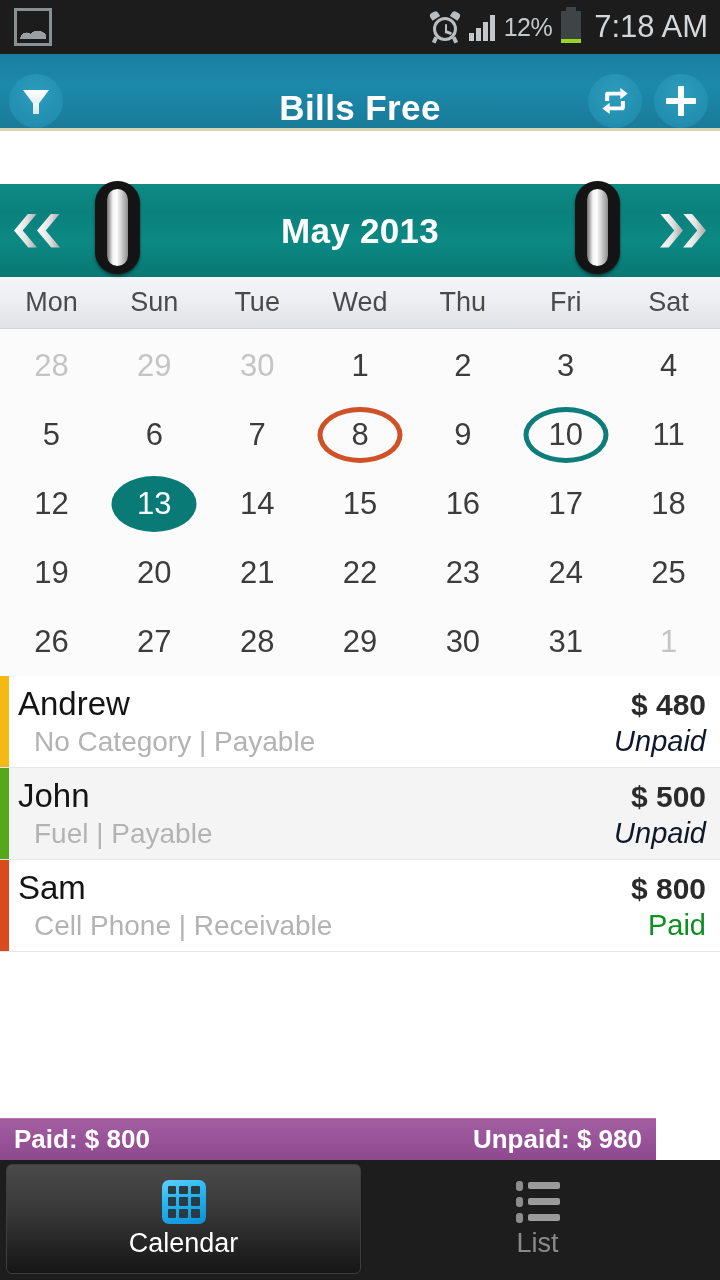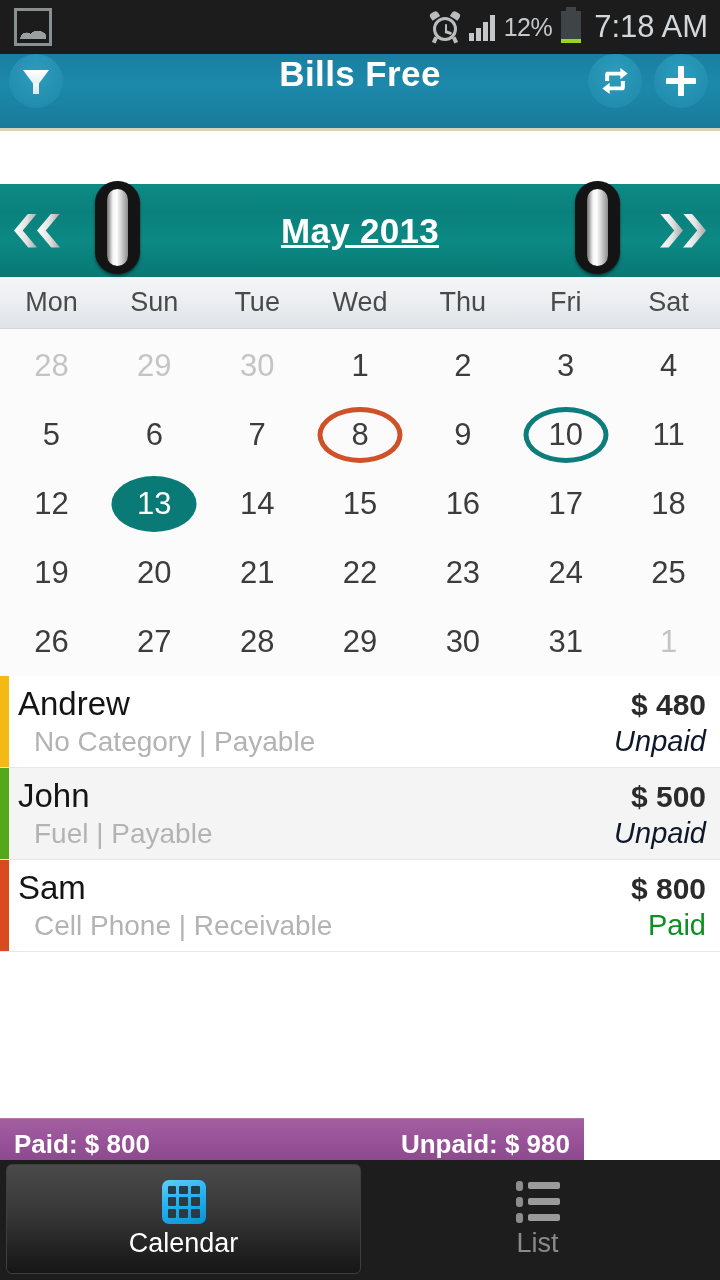--- a/index.html
+++ b/index.html
@@ -70,21 +70,21 @@
   .batt-ico::before{
     content:""; position:absolute; top:-4px; left:5px; width:10px; height:4px; background:#3f4447;
   }
   .batt-ico .lvl{ position:absolute; left:0; right:0; bottom:0; height:12%; background:#9bd41c; }
   .clock-txt{ color:#d3d7d9; font-size:31px; letter-spacing:0px; margin-left:4px; }
 
   
   #app-bar{
     height:77px; width:720px;
     background:linear-gradient(180deg,#1a7fa1 0%, #1c89ab 42%, #1a7a99 100%);
-    display:flex; align-items:flex-start;
+    display:flex; align-items:flex-end;
     position:relative;
     border-bottom:3px solid #d8d5b5;
   }
   #app-title{
     position:absolute; left:0; right:0; text-align:center;
     color:#ffffff; font-size:35px; font-weight:bold; letter-spacing:0.4px;
   }
   .circ-btn{
     width:54px; height:54px; border-radius:50%;
     background:radial-gradient(circle at 50% 36%, #2e9cbb 0%, #2491b3 55%, #1e86a8 100%);
@@ -116,21 +116,21 @@
   #paper-strip{
     height:53px; width:720px; background:#ffffff; position:relative;
   }
   #month-bar{
     height:93px; width:720px; position:relative;
     background:linear-gradient(180deg,#0f8a85 0%, #0a817c 30%, #0c8984 62%, #087772 100%);
     display:flex; align-items:center;
   }
   #month-label{
     position:absolute; left:0; right:0; text-align:center;
-    color:#ffffff; font-size:35px; font-weight:bold; letter-spacing:0.3px;text-decoration:underline;
+    color:#ffffff; font-size:35px; font-weight:bold; letter-spacing:0.3px;
   }
   .chev{
     position:absolute; display:flex; gap:0px; z-index:2;
   }
   #prev-month{ left:14px; }
   #next-month{ right:14px; }
   .chev b{
     display:block; width:23px; height:34px;
     background:linear-gradient(90deg,#ffffff 0%, #e2e2e2 55%, #a8a8a8 100%);
   }
@@ -204,23 +204,23 @@
   .txn-meta{ font-size:28px; color:#b3b3b3; }
   .txn-status{ margin-left:auto; font-size:29px; }
   .st-unpaid{ color:#0f172a;font-style:italic; }
   .st-paid{ color:#0e8f22; }
 
   
   #filler{ width:720px; background:#ffffff; }
 
   
   #summary-bar{
-    position:absolute; left:0; bottom:120px; width:584px; height:42px;
+    position:absolute; left:0; bottom:120px; width:656px; height:42px;
     background:linear-gradient(180deg,#a45fa0 0%, #9a549a 45%, #8d4a8e 100%);
-    display:flex; align-items:flex-end; padding:0 14px;
+    display:flex; align-items:center; padding:0 14px;
     color:#ffffff; font-size:26px; font-weight:bold;
     border-top:1px solid #b070ab;
   }
   #summary-unpaid{ margin-left:auto; }
 
   
   #tab-bar{
     position:absolute; left:0; bottom:0; width:720px; height:120px;
     background:#1d1d1d; display:flex; padding:4px 6px 6px 6px; gap:0;
   }

